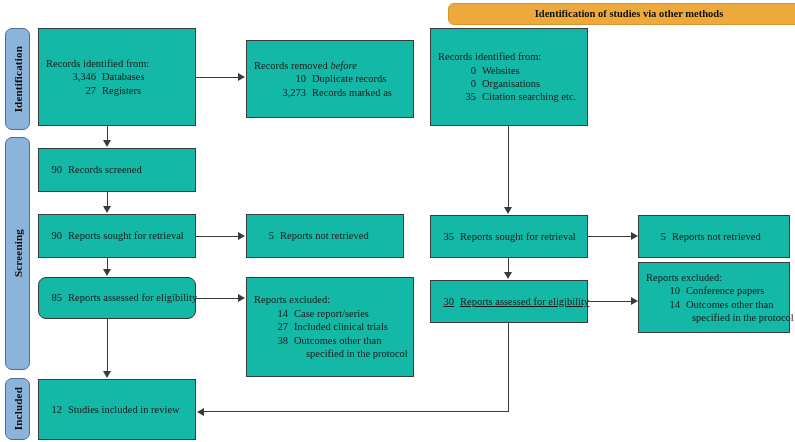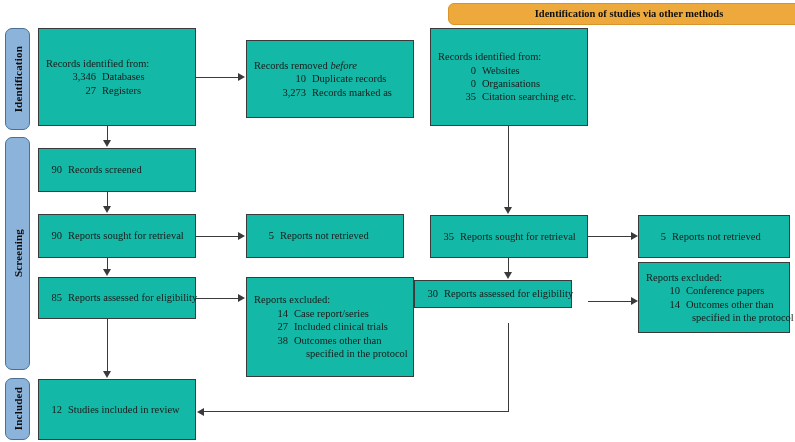--- a/index.html
+++ b/index.html
@@ -160,21 +160,21 @@
 
   <div class="box" style="left:246px;top:214px;width:158px;height:44px;">
     <div class="inner">
       <span class="sub" style="padding-left:8px">
         <span class="num" style="width:12px">5</span>
         <span class="lbl">Reports not retrieved</span>
       </span>
     </div>
   </div>
 
-  <div class="box" style="left:38px;top:277px;width:158px;height:42px;">
+  <div class="box" style="left:38px;top:277px;width:158px;height:42px;border-radius:8px;">
     <div class="inner">
       <span class="sub">
         <span class="num" style="width:16px">85</span>
         <span class="lbl">Reports assessed for eligibility</span>
       </span>
     </div>
   </div>
 
   <div class="box" style="left:246px;top:277px;width:168px;height:100px;">
     <div class="inner">
@@ -233,21 +233,21 @@
 
   <div class="box" style="left:638px;top:215px;width:152px;height:43px;">
     <div class="inner">
       <span class="sub" style="padding-left:8px">
         <span class="num" style="width:12px">5</span>
         <span class="lbl">Reports not retrieved</span>
       </span>
     </div>
   </div>
 
-  <div class="box" style="left:414px;top:280px;width:158px;height:28px;">
+  <div class="box" style="left:430px;top:280px;width:158px;height:43px;text-decoration:underline;">
     <div class="inner">
       <span class="sub">
         <span class="num" style="width:16px">30</span>
         <span class="lbl">Reports assessed for eligibility</span>
       </span>
     </div>
   </div>
 
   <div class="box" style="left:638px;top:262px;width:152px;height:71px;">
     <div class="inner">

